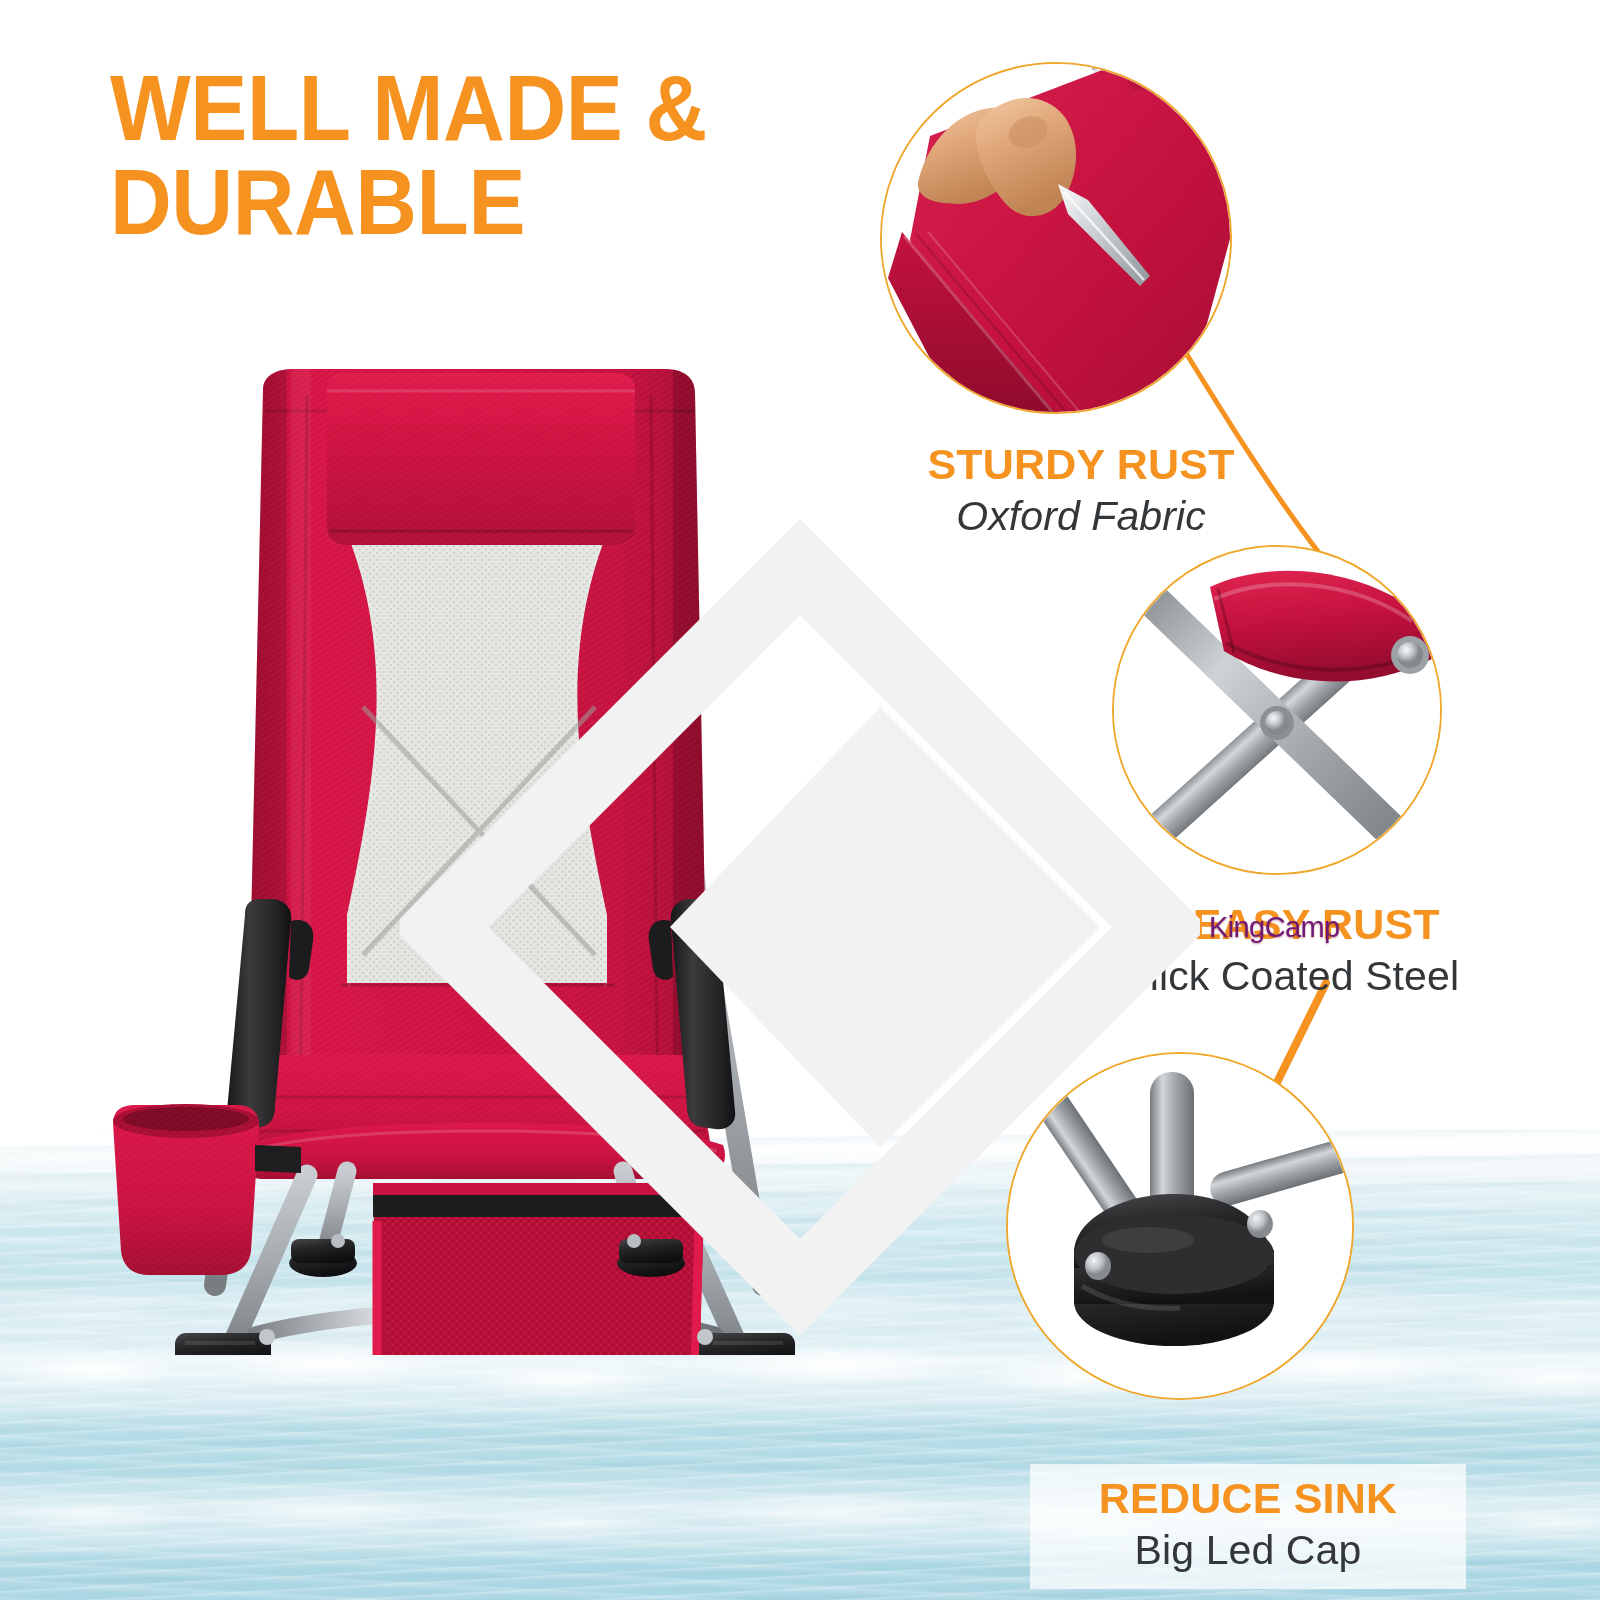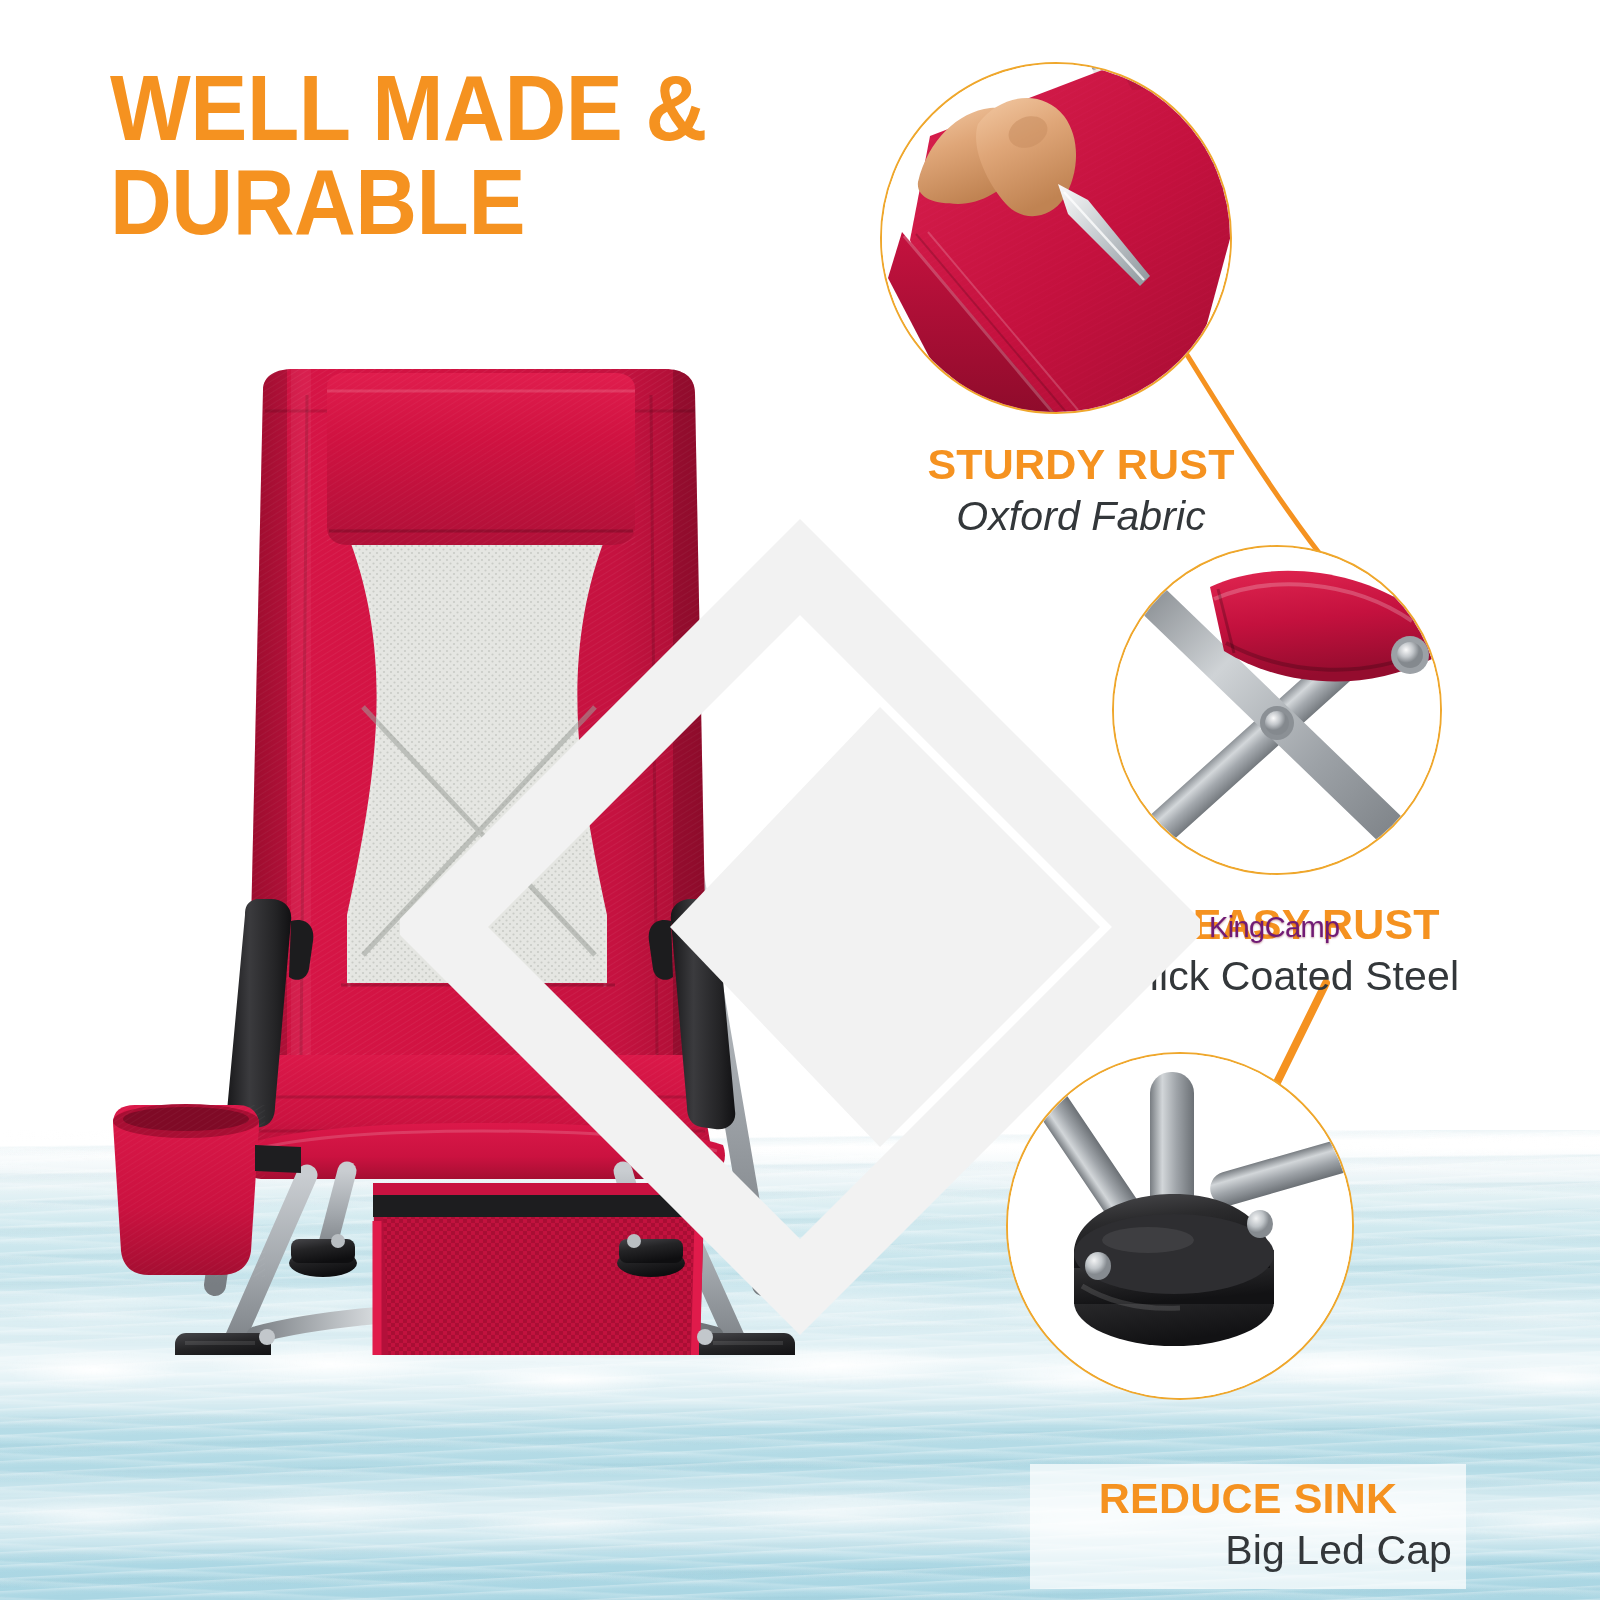--- a/index.html
+++ b/index.html
@@ -116,21 +116,21 @@
   .lbl1{ left:916px; top:440px; text-align:center; width:330px; }
   .lbl1 .sub{ margin-top:4px;font-style:italic; }
   .lbl2{ left:1110px; top:900px; text-align:center; width:350px; }
   .lbl2 .sub{ margin-top:4px; }
   .lbl3{
     left:1030px; top:1432px; text-align:center; width:436px;
     background:rgba(255,255,255,0.72);
     padding:10px 14px 14px;
     margin-top:32px;
   }
-  .lbl3 .sub{ margin-top:4px;text-align:right; }
+  .lbl3 .sub{ margin-top:4px; }
 
   
   #chair{ position:absolute; left:95px; top:355px; width:800px; height:1000px; }
   #chair svg{ display:block; width:800px; height:1000px; }
 
   
   .logo{
     position:absolute; left:305px; top:72px;
     display:flex; align-items:center; gap:9px;
     pointer-events:none;

